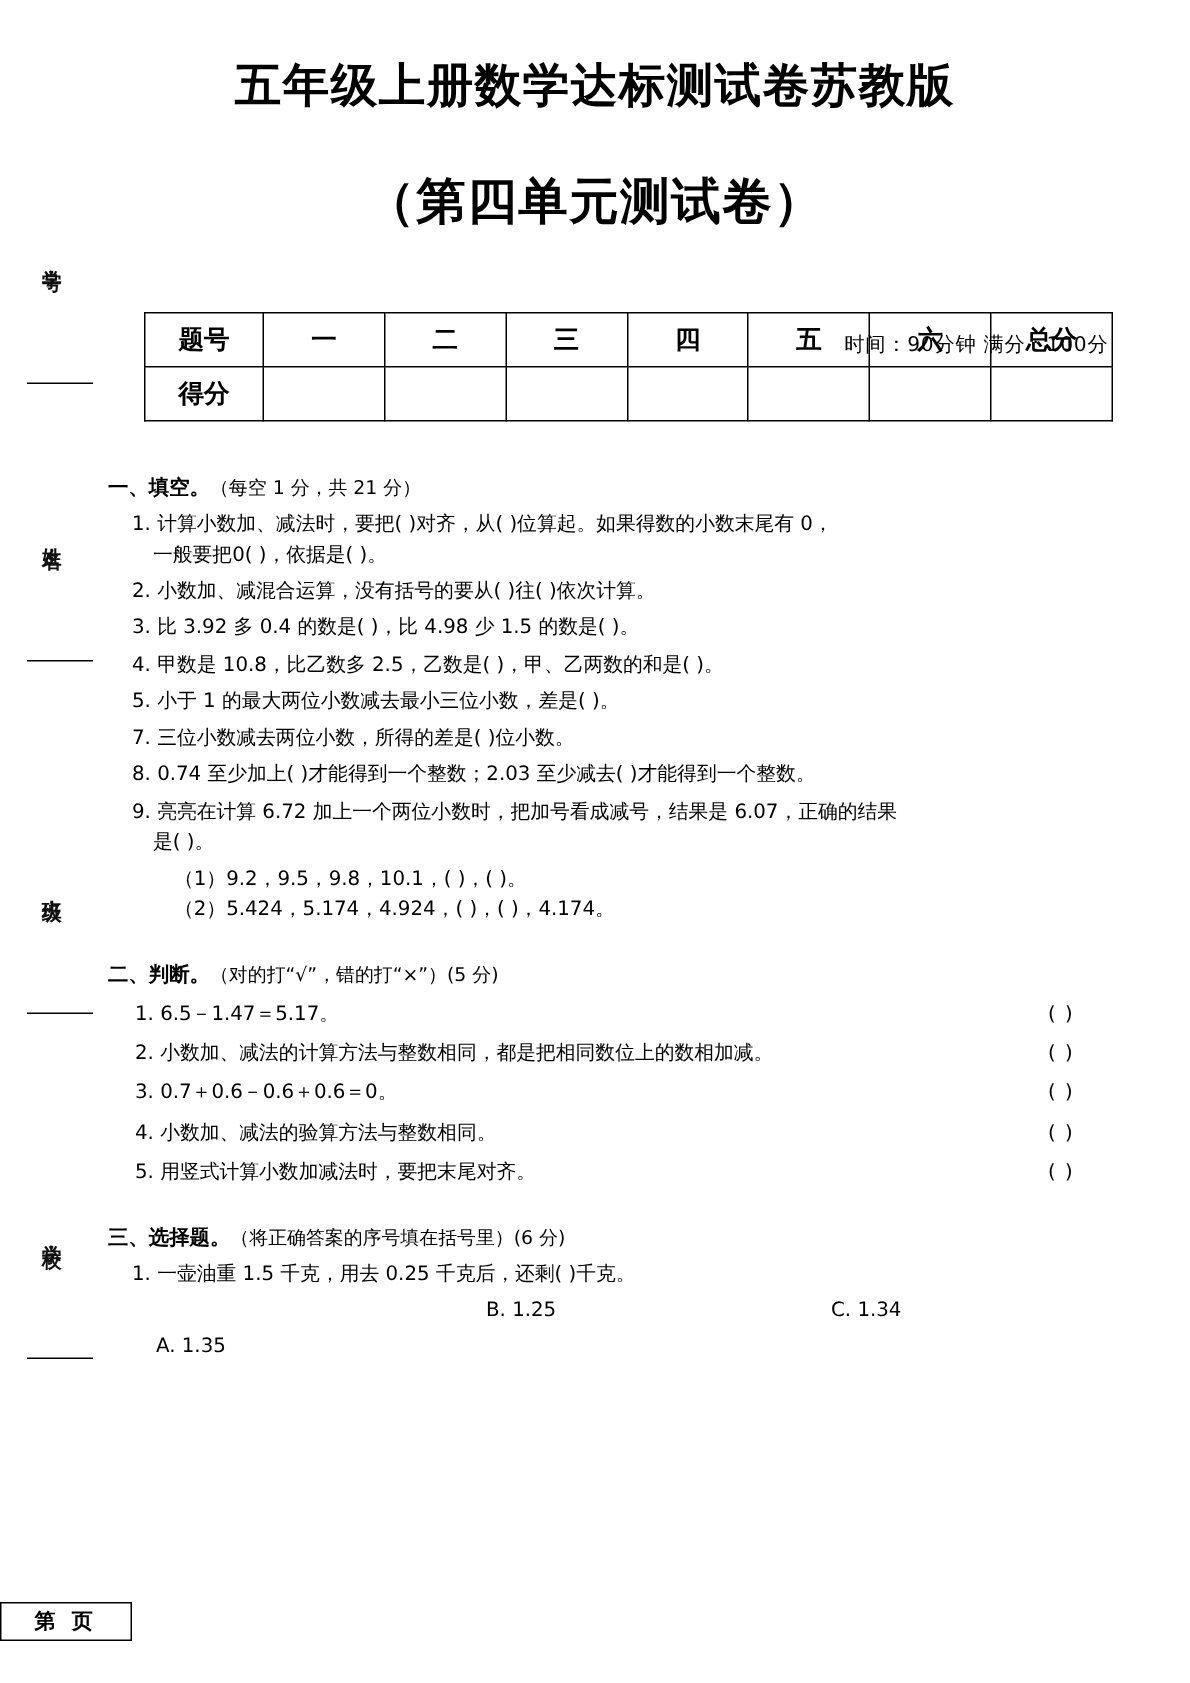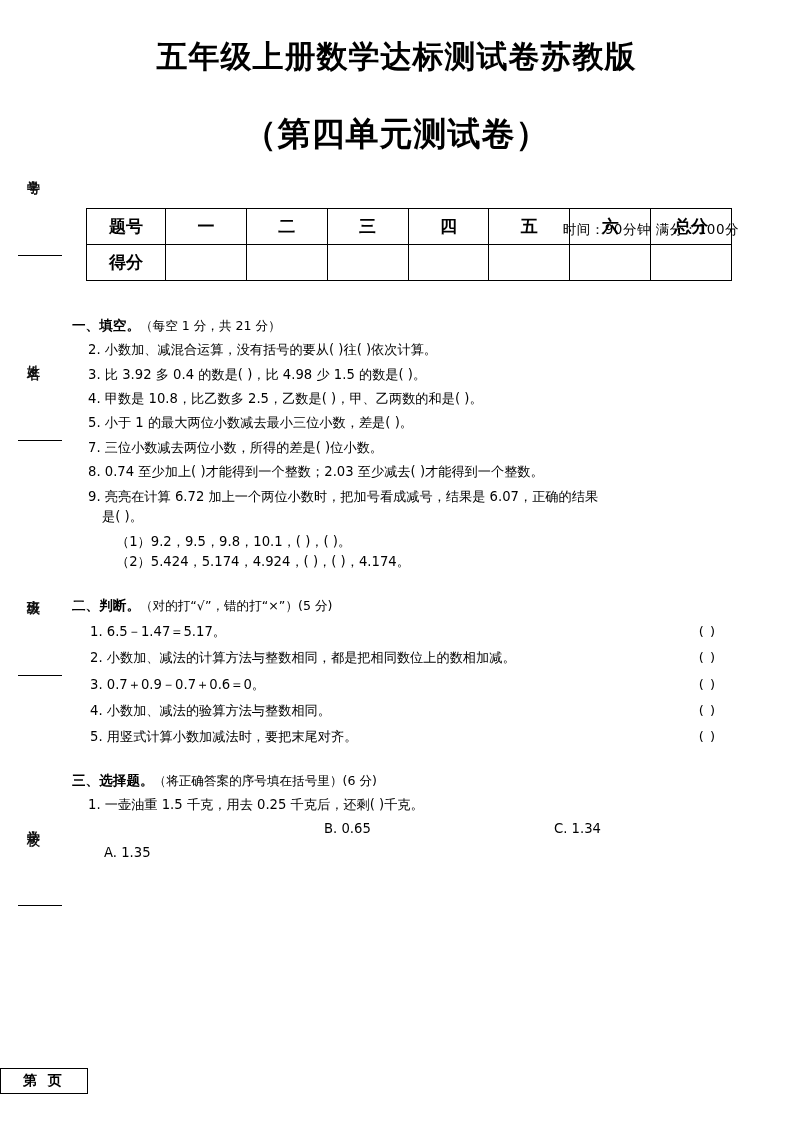--- a/index.html
+++ b/index.html
@@ -69,21 +69,21 @@
   .meta {
     position: absolute;
     right: 54px;
     top: 181px;
     font-size: 13.5px;
     letter-spacing: 0.5px;
     margin-top: 40px;
   }
   .score-table {
     position: absolute;
-    left: 86px;
+    left: 96px;
     top: 208px;
     width: 646px;
     border-collapse: collapse;
     table-layout: fixed;
     padding-left: 40px;
   }
   .score-table td {
     border: 1px solid #000;
     height: 35px;
     text-align: center;
@@ -212,20 +212,24 @@
     </tbody>
   </table>
 
   <div class="content">
 
     <div class="sec-head">
       <span>一、填空。</span><span class="normal">（每空 1 分，共 21 分）</span>
     </div>
 
     <div class="q">
+      <span class="ln">1. 计算小数加、减法时，要把(            )对齐，从(             )位算起。如果得数的小数末尾有 0，</span>
+      <span class="ind">一般要把0(            )，依据是(                                )。</span>
+    </div>
+    <div class="q">
       <span class="ln">2. 小数加、减混合运算，没有括号的要从(        )往(        )依次计算。</span>
     </div>
     <div class="q">
       <span class="ln">3. 比 3.92 多 0.4 的数是(         )，比 4.98 少 1.5 的数是(           )。</span>
     </div>
     <div class="q">
       <span class="ln">4. 甲数是 10.8，比乙数多 2.5，乙数是(          )，甲、乙两数的和是(          )。</span>
     </div>
     <div class="q">
       <span class="ln">5. 小于 1 的最大两位小数减去最小三位小数，差是(           )。</span>
@@ -251,42 +255,42 @@
 
     <div class="tf-row">
       <span>1. 6.5－1.47＝5.17。</span>
       <span class="tf-mark">(        )</span>
     </div>
     <div class="tf-row">
       <span>2. 小数加、减法的计算方法与整数相同，都是把相同数位上的数相加减。</span>
       <span class="tf-mark">(        )</span>
     </div>
     <div class="tf-row">
-      <span>3. 0.7＋0.9－0.7＋0.6＝0。</span>
+      <span>3. 0.7＋0.6－0.6＋0.6＝0。</span>
       <span class="tf-mark">(        )</span>
     </div>
     <div class="tf-row">
       <span>4. 小数加、减法的验算方法与整数相同。</span>
       <span class="tf-mark">(        )</span>
     </div>
     <div class="tf-row">
       <span>5. 用竖式计算小数加减法时，要把末尾对齐。</span>
       <span class="tf-mark">(        )</span>
     </div>
 
     <div class="sec-head">
       <span>三、选择题。</span><span class="normal">（将正确答案的序号填在括号里）(6 分)</span>
     </div>
 
     <div class="q">
       <span class="ln">1. 一壶油重 1.5 千克，用去 0.25 千克后，还剩(        )千克。</span>
     </div>
     <div class="choice-row">
       <span class="ca">A. 1.35</span>
-      <span class="cb">B. 0.65</span>
+      <span class="cb">B. 1.25</span>
       <span class="cc">C. 1.34</span>
     </div>
 
   </div>
 
   <div class="footer">
     <span class="footer-box">第  页</span>
   </div>
 
 </div>

